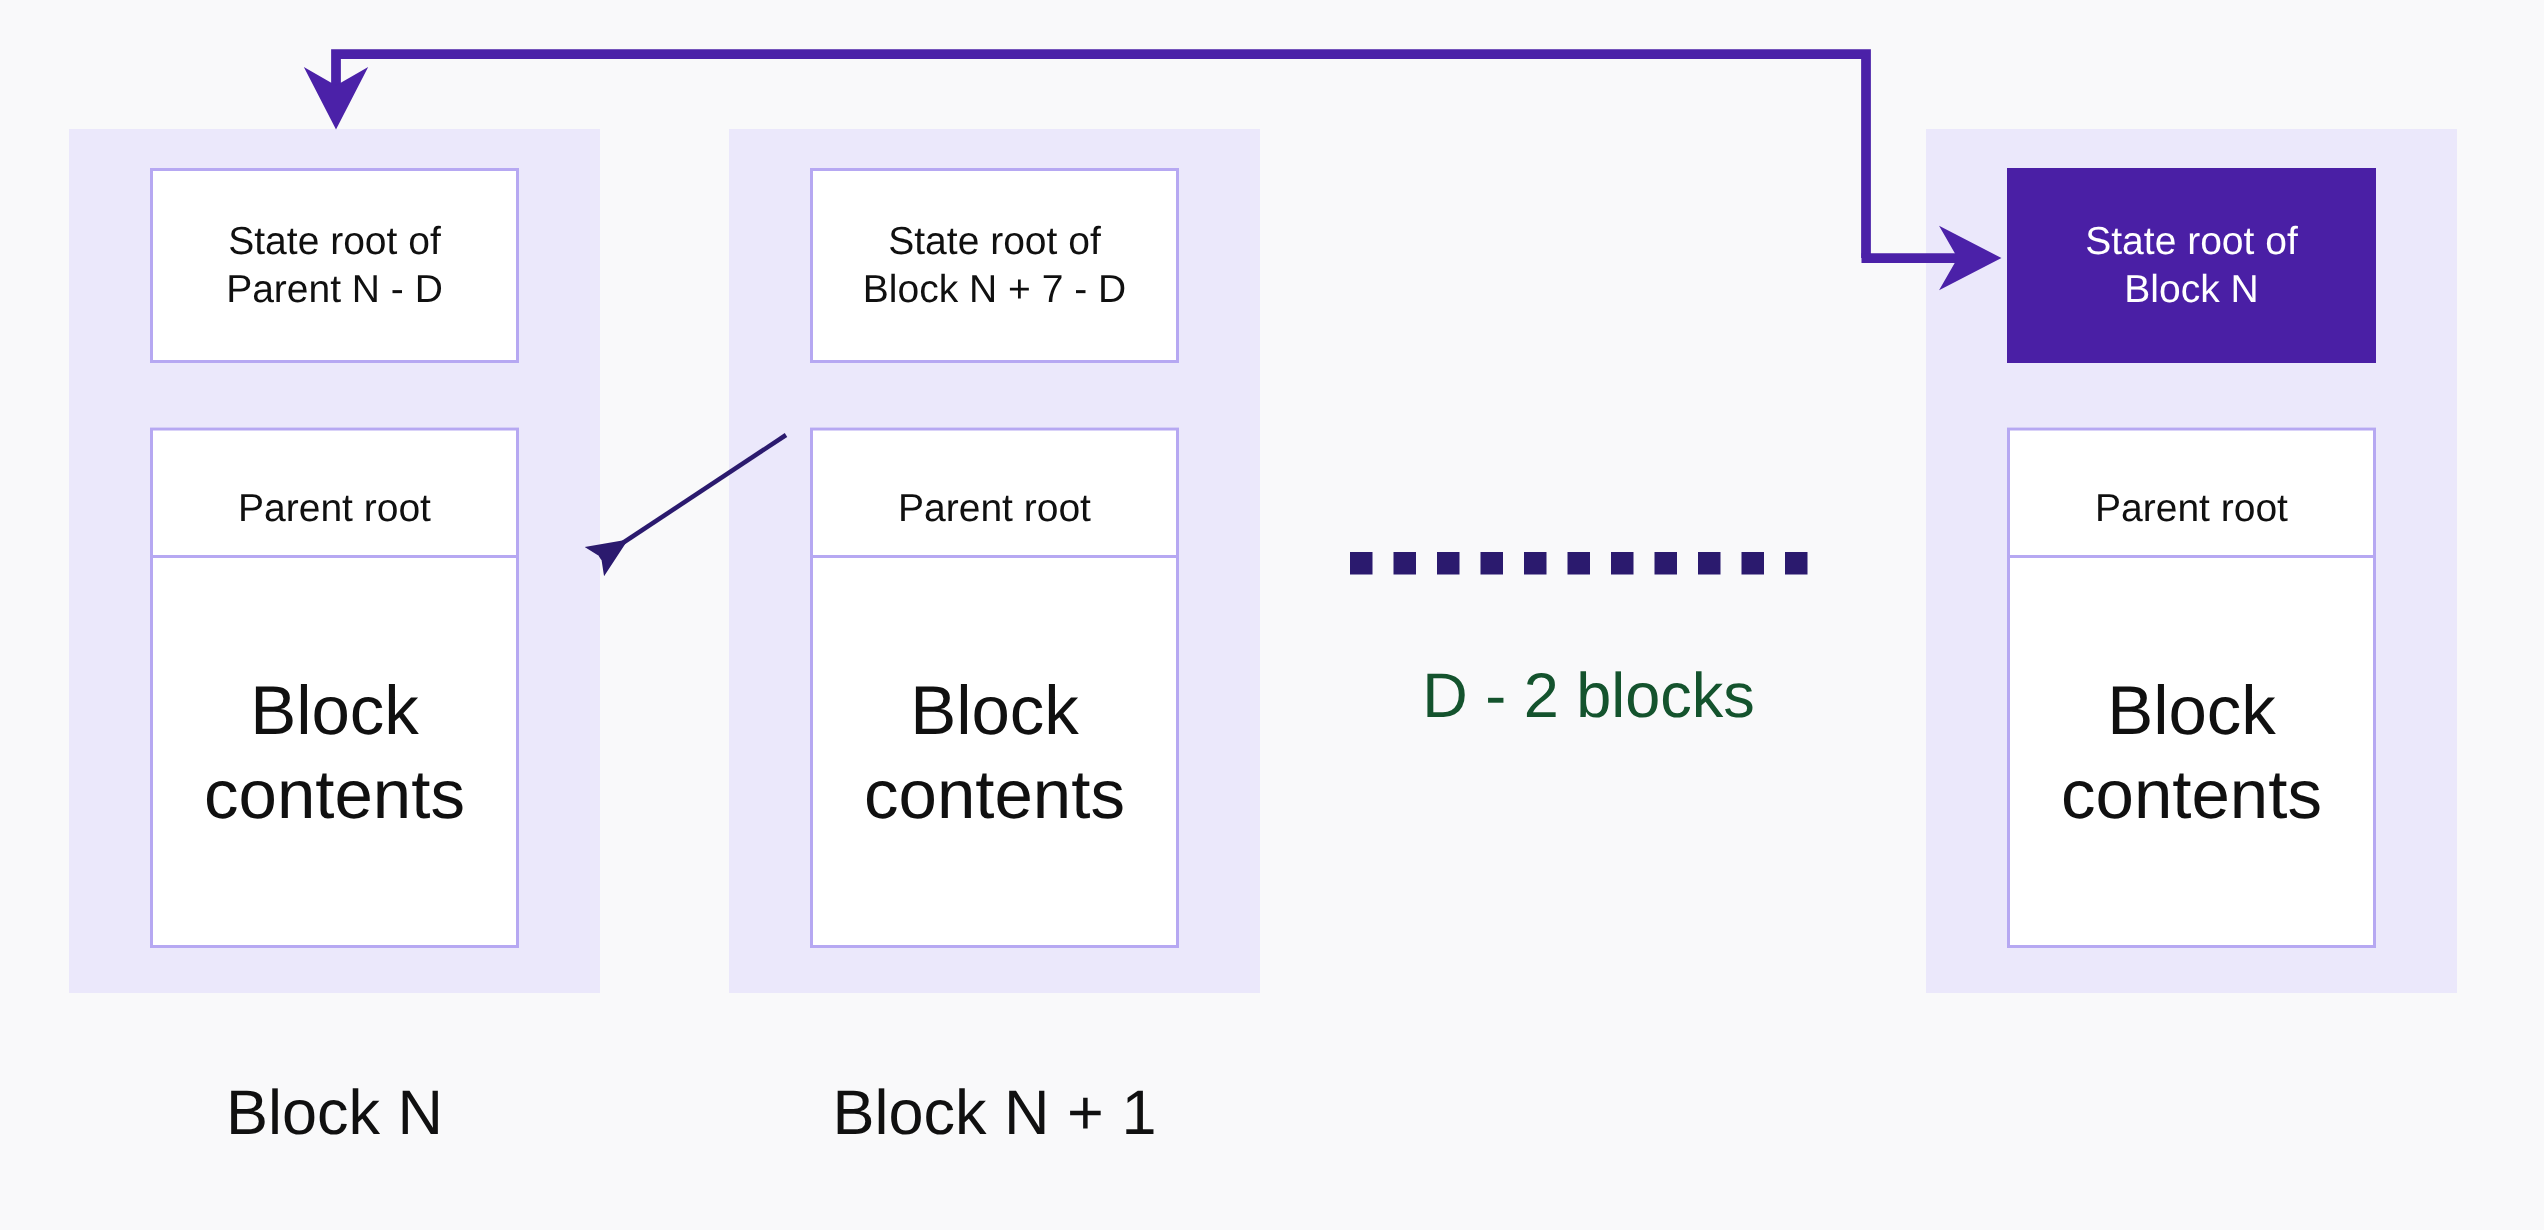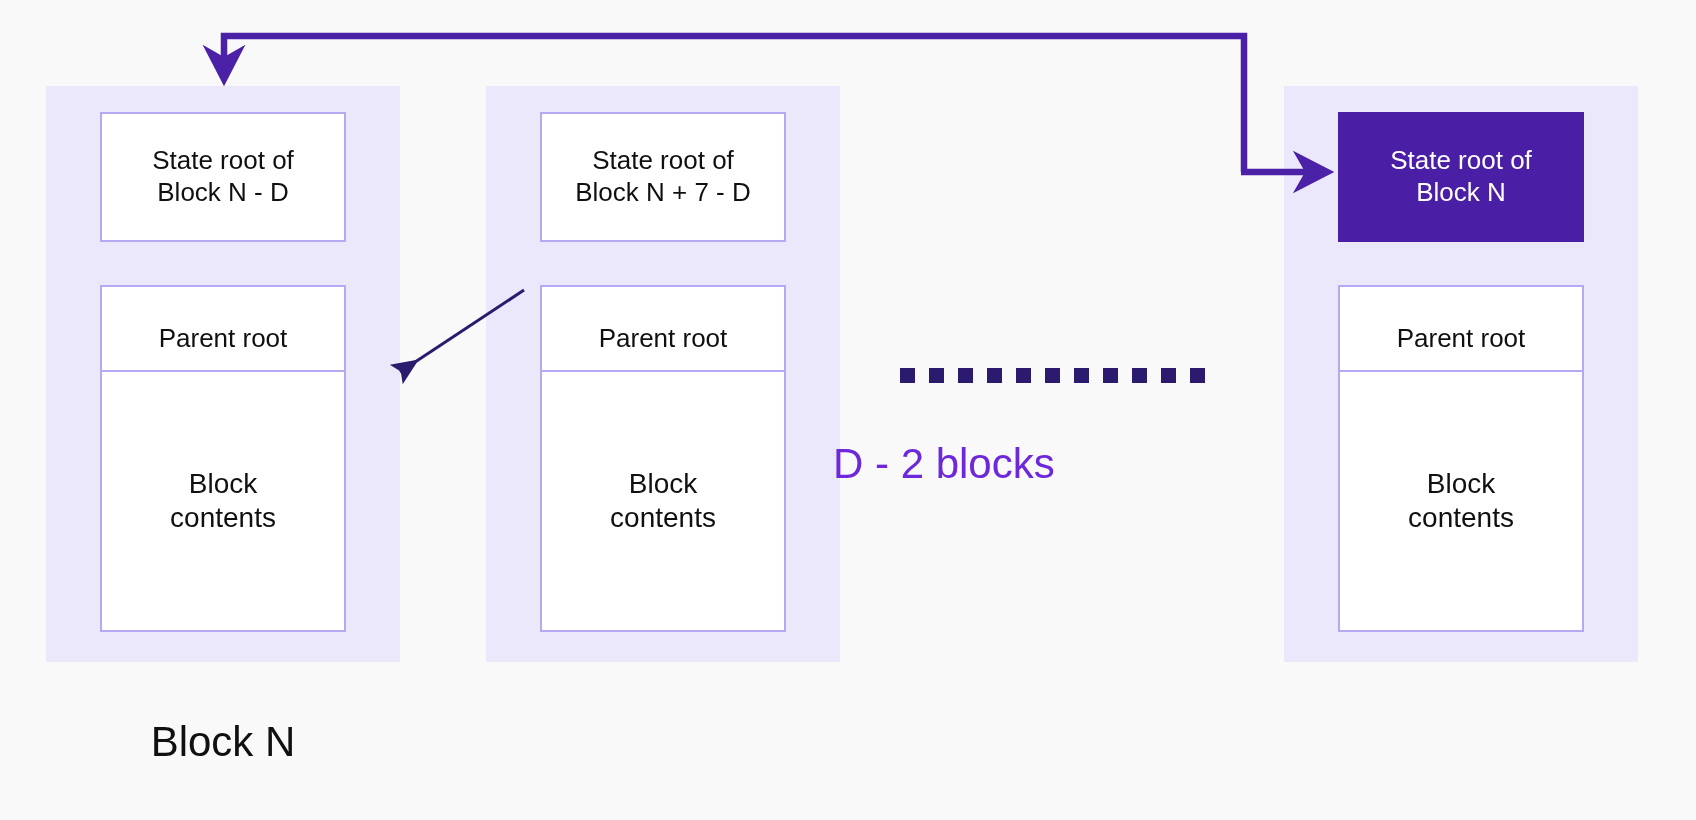--- a/index.html
+++ b/index.html
@@ -37,21 +37,21 @@
     background: #ffffff;
     border: 2px solid #b6a8f2;
     display: flex;
     align-items: center;
     justify-content: center;
     text-align: center;
     color: #101010;
     line-height: 1.22;
   }
   .cell.small   { font-size: 26px; }
-  .cell.big     { font-size: 28px; }
+  .cell.big     { font-size: 46px; }
 
   .cell.state    { left: 54px; top: 26px;  width: 246px; height: 130px; }
   .cell.parent   { left: 54px; top: 166px; width: 246px; height: 108px; margin-top: 33px; }
   .cell.contents { left: 54px; top: 284px; width: 246px; height: 262px; }
 
   .cell.highlight {
     background: #4a1fa5;
     border-color: #4a1fa5;
     color: #ffffff;
   }
@@ -64,23 +64,23 @@
     height: 820px;
     pointer-events: none;
   }
 
   
   #gap-label {
     position: absolute;
     left: 833px;
     top: 440px;
     width: 452px;
-    text-align: left;
+    text-align: center;
     font-size: 42px;
-    color: #6d28d9;
+    color: #14532d;
   }
 
   
   .caption {
     position: absolute;
     top: 718px;
     width: 354px;
     text-align: center;
     font-size: 42px;
     color: #101010;
@@ -91,21 +91,21 @@
 </style>
 </head>
 <body>
 
 <div id="canvas">
 
   <div class="block-column" id="col-n">
     <div class="cell small state">
       <span>
         <span>State root of</span><br>
-        <span>Block N - D</span>
+        <span>Parent N - D</span>
       </span>
     </div>
     <div class="cell small parent">
       <span>Parent root</span>
     </div>
     <div class="cell big contents">
       <span>
         <span>Block</span><br>
         <span>contents</span>
       </span>
@@ -144,20 +144,21 @@
       <span>
         <span>Block</span><br>
         <span>contents</span>
       </span>
     </div>
   </div>
 
   <div id="gap-label">D - 2 blocks</div>
 
   <div class="caption" id="cap-n">Block N</div>
+  <div class="caption" id="cap-n1">Block N + 1</div>
 
   <svg id="overlay" viewBox="0 0 1696 820">
     <defs>
       <marker id="thickHead" markerWidth="7" markerHeight="7" refX="4.2" refY="3.5" orient="auto" markerUnits="strokeWidth">
         <path d="M0,0.2 L6.4,3.5 L0,6.8 L1.9,3.5 Z" fill="#4b21a8"></path>
       </marker>
       <marker id="thinHead" markerWidth="9" markerHeight="9" refX="7.5" refY="4.5" orient="auto" markerUnits="strokeWidth">
         <path d="M0,4.5 L9,0.6 L7.2,4.5 L9,8.4 Z" fill="#2b1a6e"></path>
       </marker>
     </defs>

